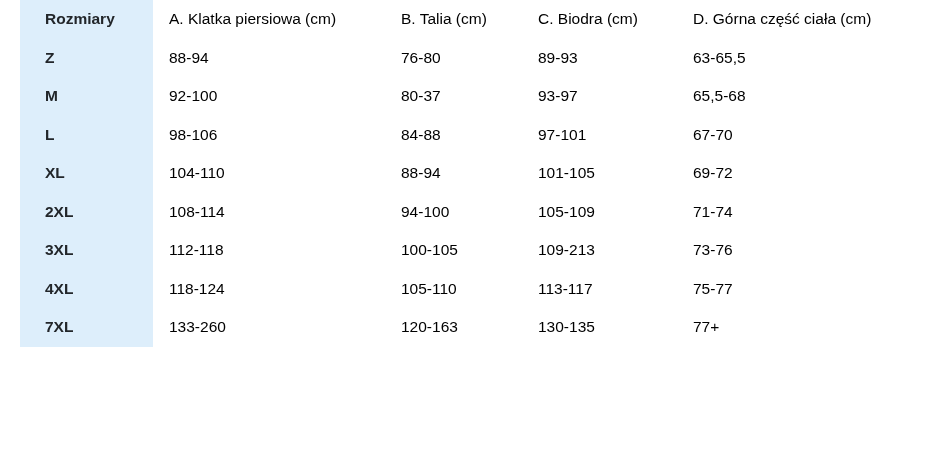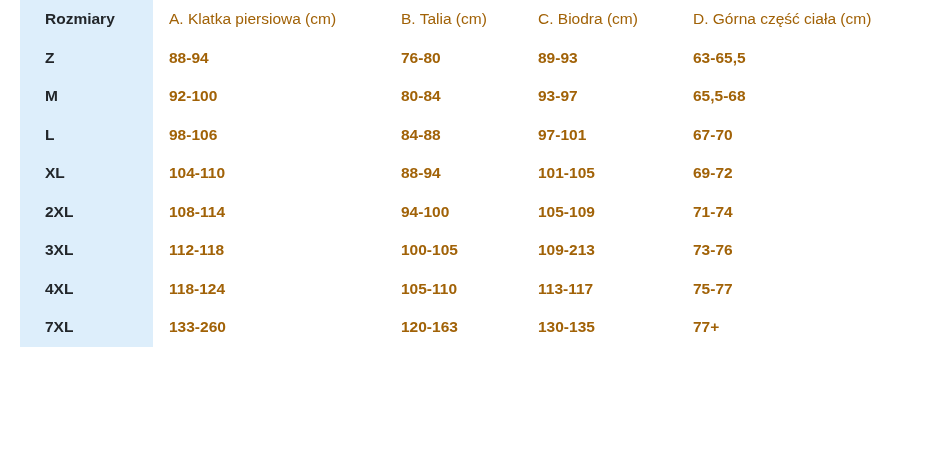--- a/index.html
+++ b/index.html
@@ -30,41 +30,41 @@
   table.size-table col.c3 { width: 155px; }
   table.size-table col.c4 { width: 274px; }
 
   table.size-table tr { height: 38.5px; }
 
   table.size-table th,
   table.size-table td {
     text-align: left;
     vertical-align: middle;
     font-size: 15.5px;
-    color: #a16207;
+    color: #000000;
     padding: 0 0 0 16px;
     border: 0;
     white-space: nowrap;
   }
   
   table.size-table th.sizecol,
   table.size-table td.sizecol {
     background: #ddeefb;
     font-weight: bold;
     color: #22262a;
     padding-left: 25px;
   }
   table.size-table thead th {
     font-weight: normal;
   }
   table.size-table thead th.sizecol {
     font-weight: bold;
   }
   table.size-table tbody td {
-    font-weight: bold;
+    font-weight: normal;
   }
   table.size-table tbody td.sizecol {
     font-weight: bold;
   }
 </style>
 </head>
 <body>
 
 <div class="table-wrap">
   <table class="size-table">
@@ -88,21 +88,21 @@
       <tr>
         <td class="sizecol">Z</td>
         <td>88-94</td>
         <td>76-80</td>
         <td>89-93</td>
         <td>63-65,5</td>
       </tr>
       <tr>
         <td class="sizecol">M</td>
         <td>92-100</td>
-        <td>80-84</td>
+        <td>80-37</td>
         <td>93-97</td>
         <td>65,5-68</td>
       </tr>
       <tr>
         <td class="sizecol">L</td>
         <td>98-106</td>
         <td>84-88</td>
         <td>97-101</td>
         <td>67-70</td>
       </tr>

